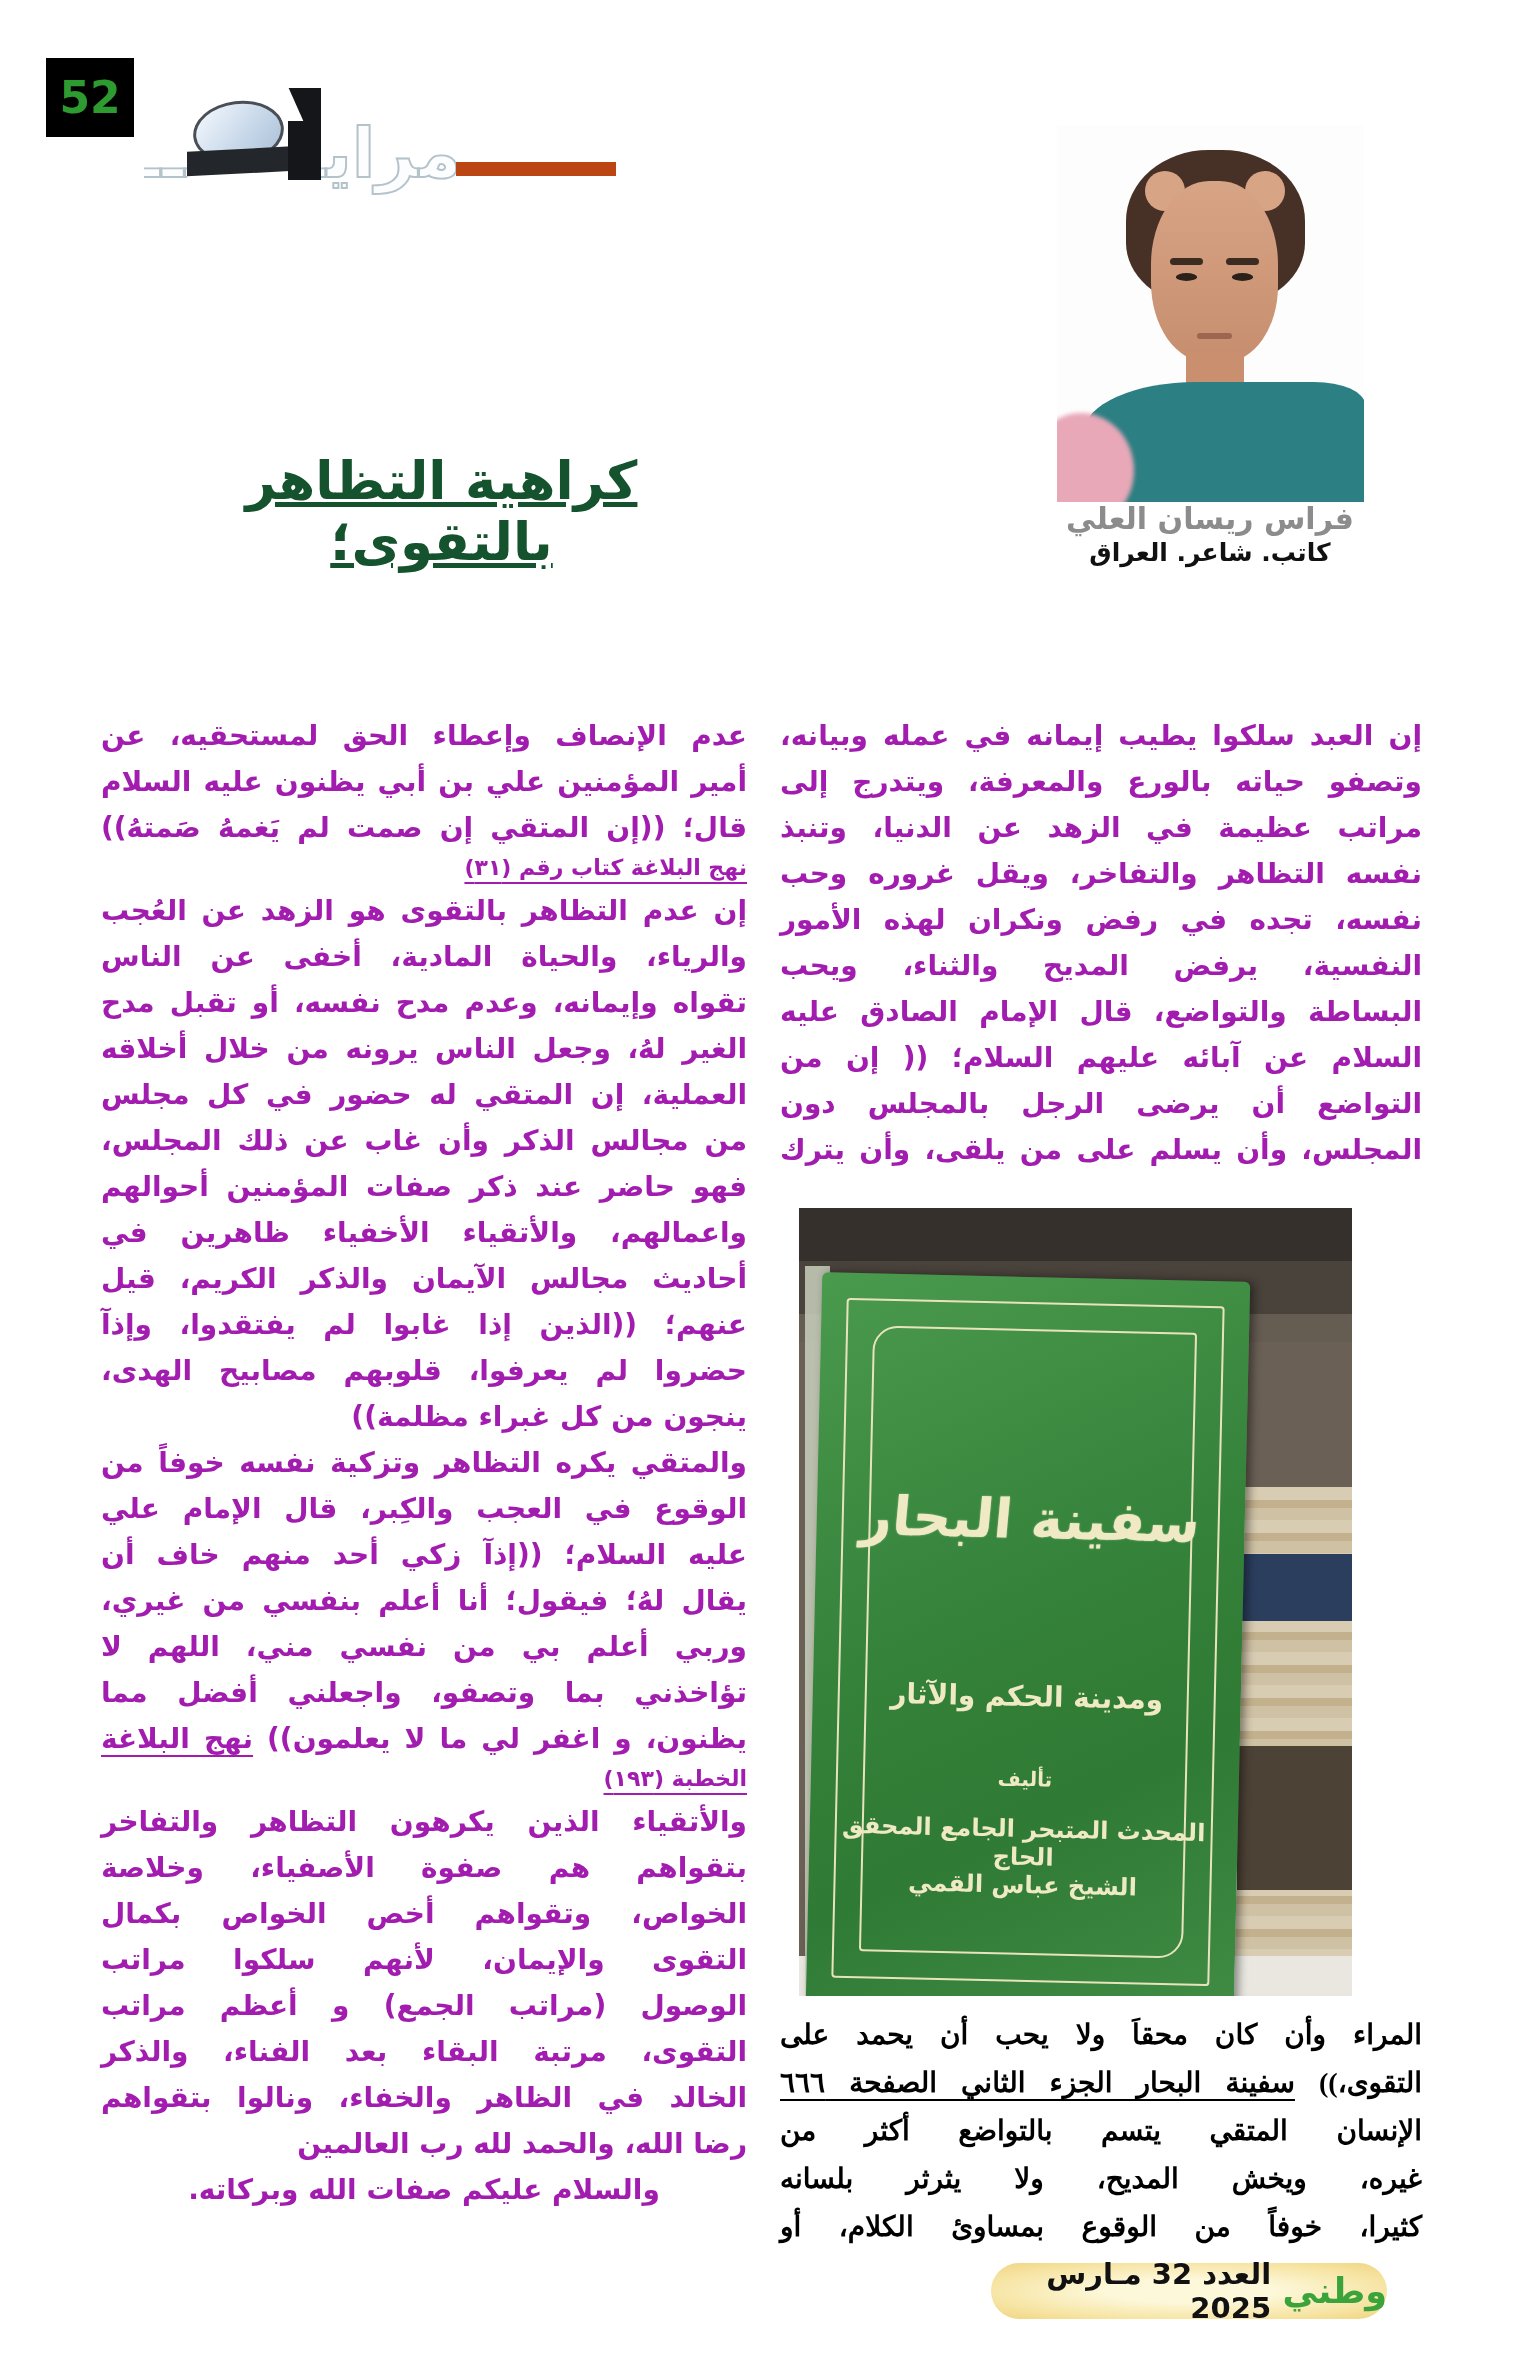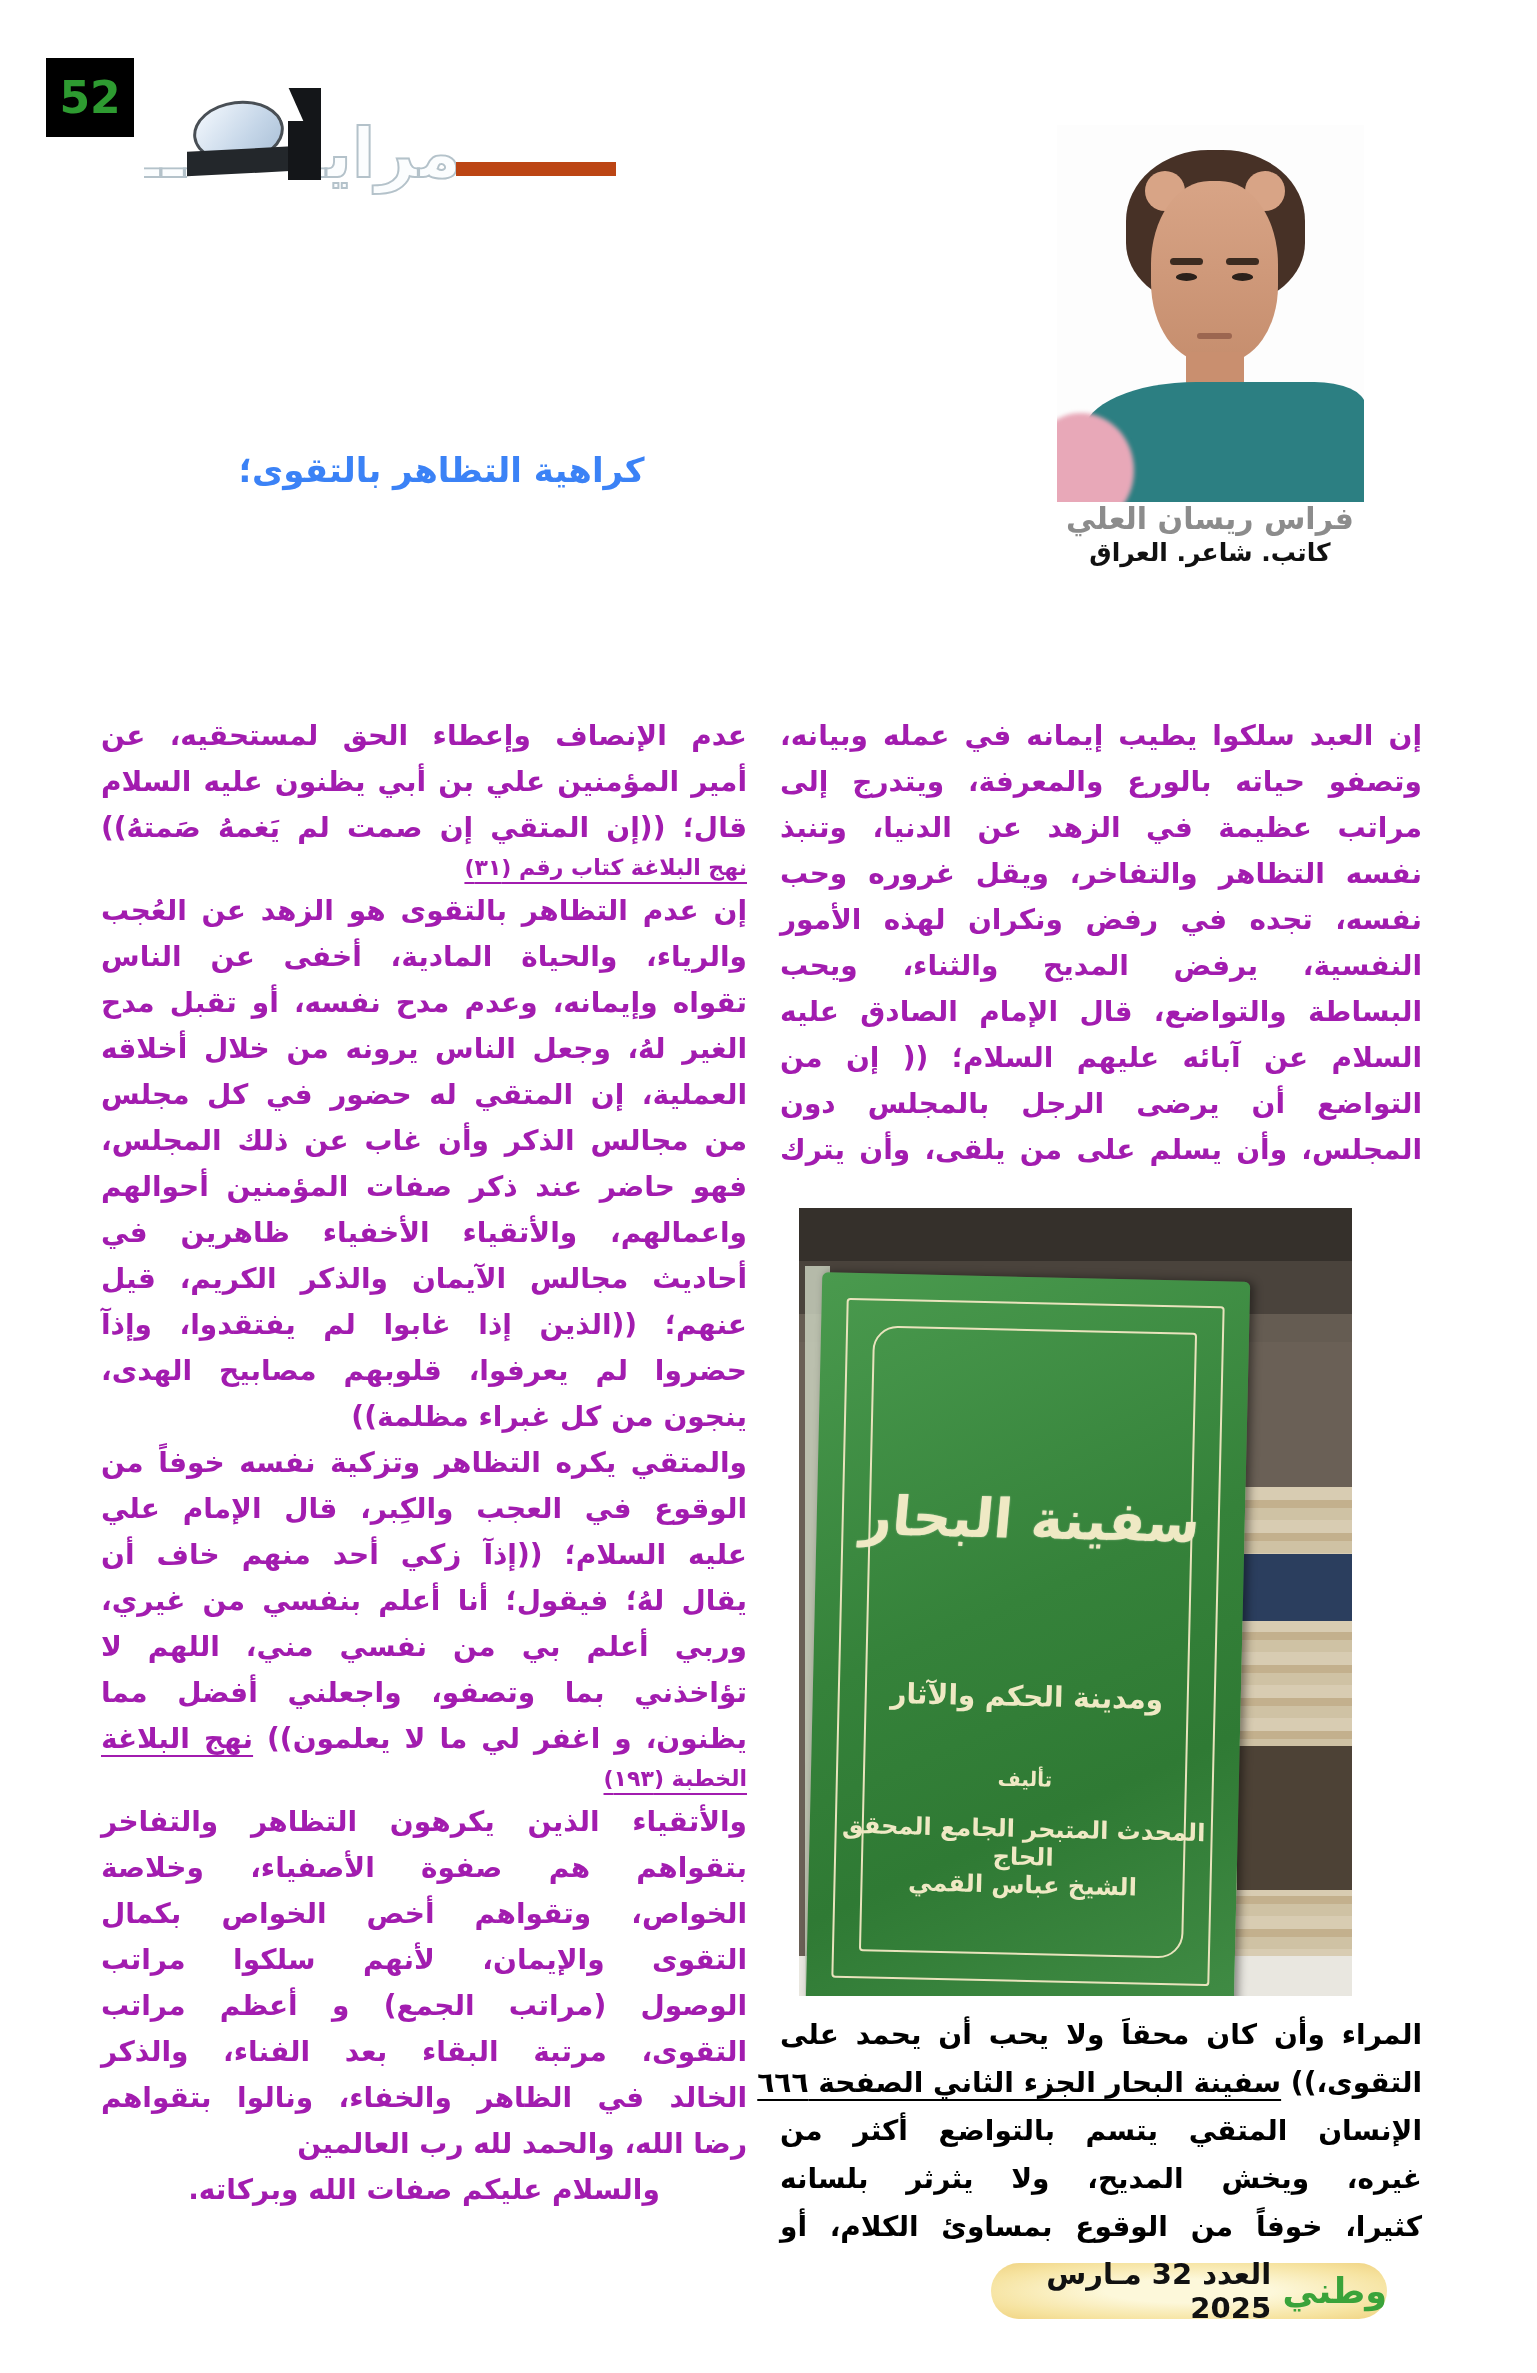--- a/index.html
+++ b/index.html
@@ -42,33 +42,33 @@
   .mouth{position:absolute;left:140px;top:208px;width:35px;height:5.8px;background:#9c6650;border-radius:3.8px;}
   .neck{position:absolute;left:129px;top:227px;width:58px;height:44px;background:#c98f6f;}
   .shirt{position:absolute;left:27px;top:257px;width:281px;height:125px;background:#2c7f82;
     border-radius:40% 18% 0 0;}
   .shoulder-pink{position:absolute;left:-29px;top:288px;width:106px;height:115px;background:#e8a8b8;
     border-radius:50%;filter:blur(1.9px);}
   .author-name{left:1018px;top:501px;width:384px;text-align:center;font-size:30px;color:#8c8c8c;}
   .author-role{left:1018px;top:538px;width:384px;text-align:center;font-size:25px;color:#111111;}
 
   
-  .article-title{left:163px;top:450px;width:557px;text-align:center;font-size:34px;color:#3b82f6;}
+  .article-title{left:163px;top:450px;width:557px;text-align:center;font-size:53px;color:#14532d;text-decoration:underline;}
 
   
   .col{width:642px;font-size:28px;color:#a21caf;}
   .col-right{left:780px;top:713px;}
   .col-left{left:101px;top:713px;width:646px;}
   .line{height:46px;line-height:46px;text-align:justify;text-align-last:justify;white-space:nowrap;}
   .line.noj{text-align:right;text-align-last:right;}
   .line.center{text-align:center;text-align-last:center;}
   .ref{height:37px;line-height:33px;font-size:22px;text-align:right;text-align-last:right;
     text-decoration:underline;text-decoration-thickness:2.4px;text-underline-offset:6.7px;}
   .uref{text-decoration:underline;text-decoration-thickness:2.4px;text-underline-offset:6.7px;}
-  .caption{left:780px;top:2011px;width:642px;font-size:28px;color:#000;}
+  .caption{left:780px;top:2011px;width:642px;font-size:28px;color:#000;font-family:Liberation Serif, serif;}
   .caption .line{height:48px;line-height:48px;}
 
   
   .book-photo{left:799px;top:1208px;width:553px;height:788px;background:#6a6056;overflow:hidden;}
   .shelf-top{position:absolute;left:0;top:0;width:100%;height:134px;
     background:linear-gradient(#35302b 0 53px,#4a433c 53px 106px,#655c52 106px 134px);}
   .shelf-bottom{position:absolute;left:0;bottom:0;width:100%;height:40px;background:#e9e7e0;}
   .side-books{position:absolute;right:0;top:279px;width:127px;height:480px;
     background:repeating-linear-gradient(#d8ccb2 0 13.4px,#c3b08d 13.4px 21px,#cfc2a4 21px 33px);}
   .side-book-navy{position:absolute;right:0;top:346px;width:127px;height:67px;background:#2b3e5e;border-radius:5.8px 0 0 5.8px;}

